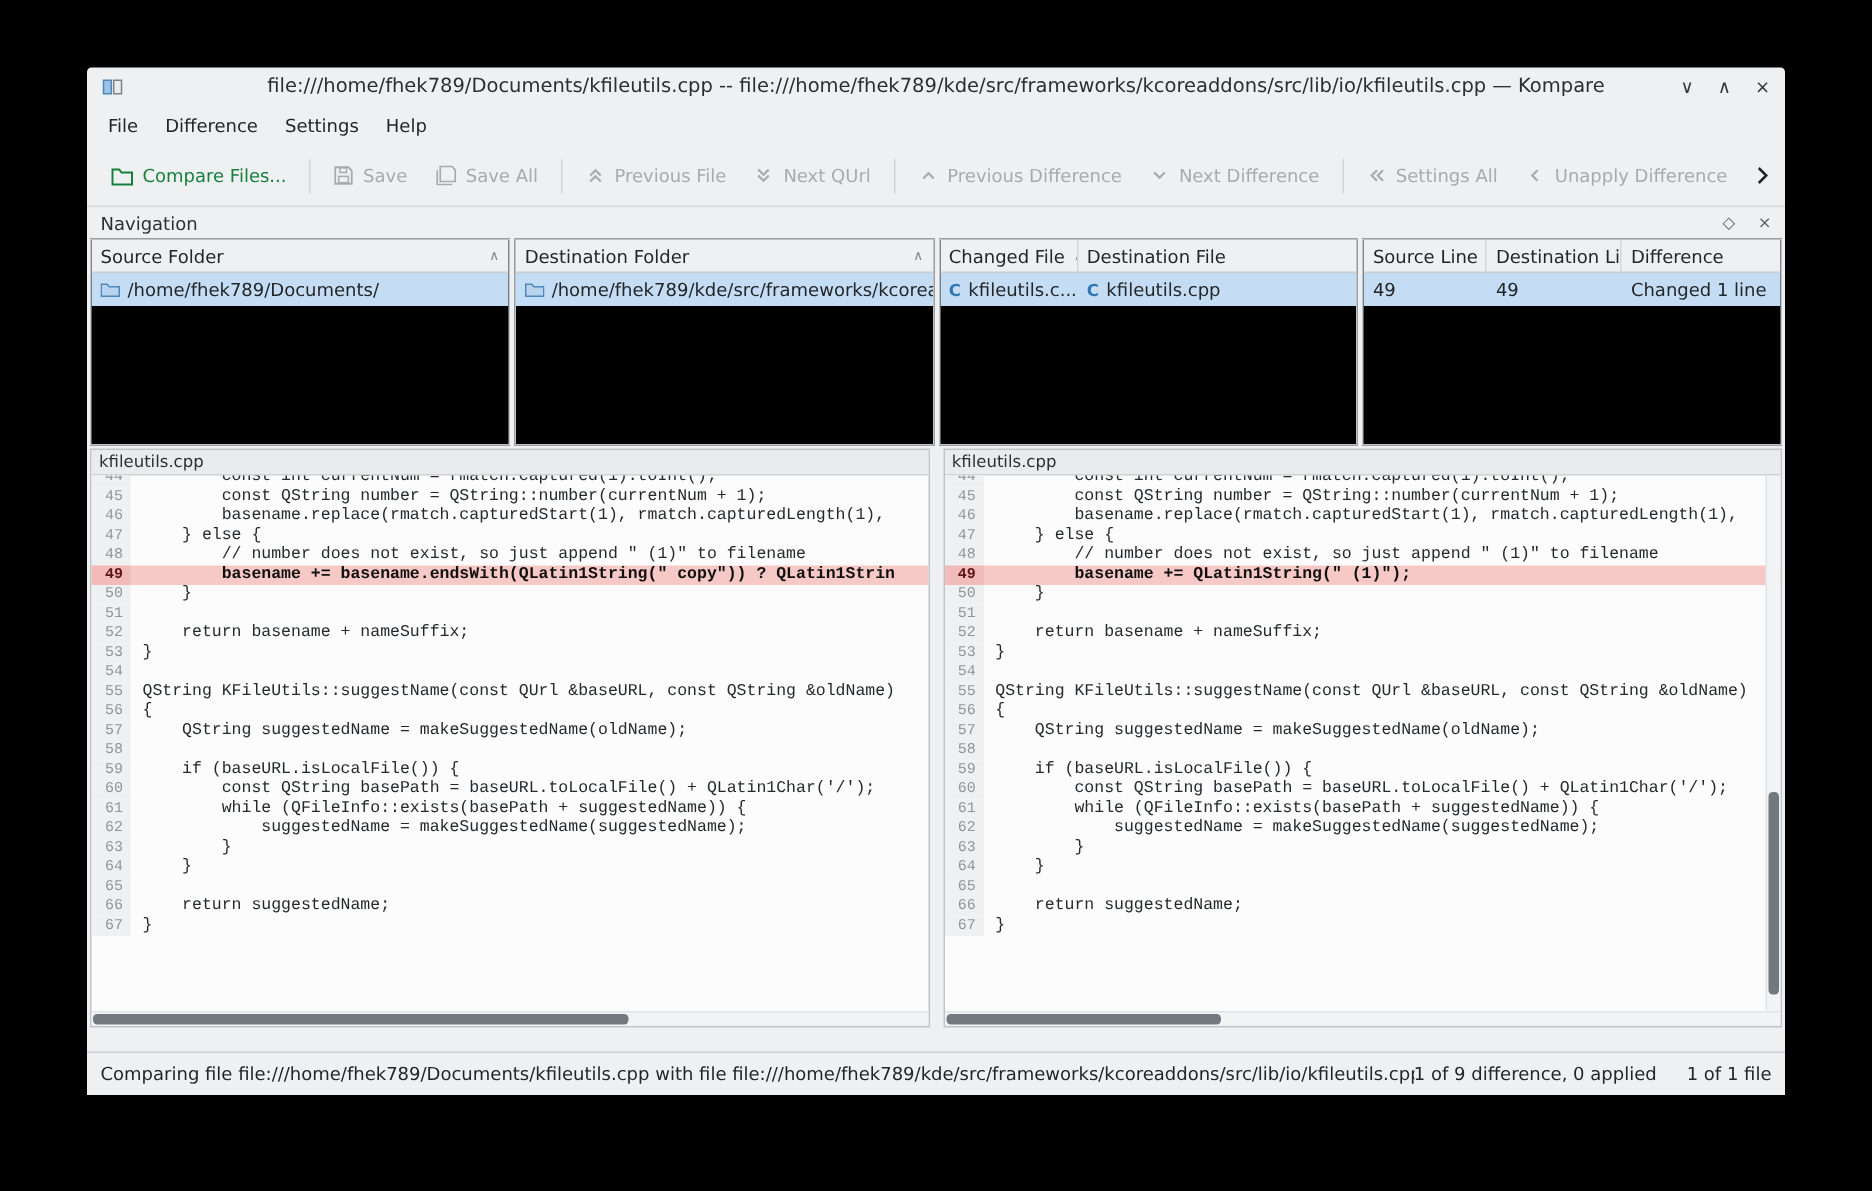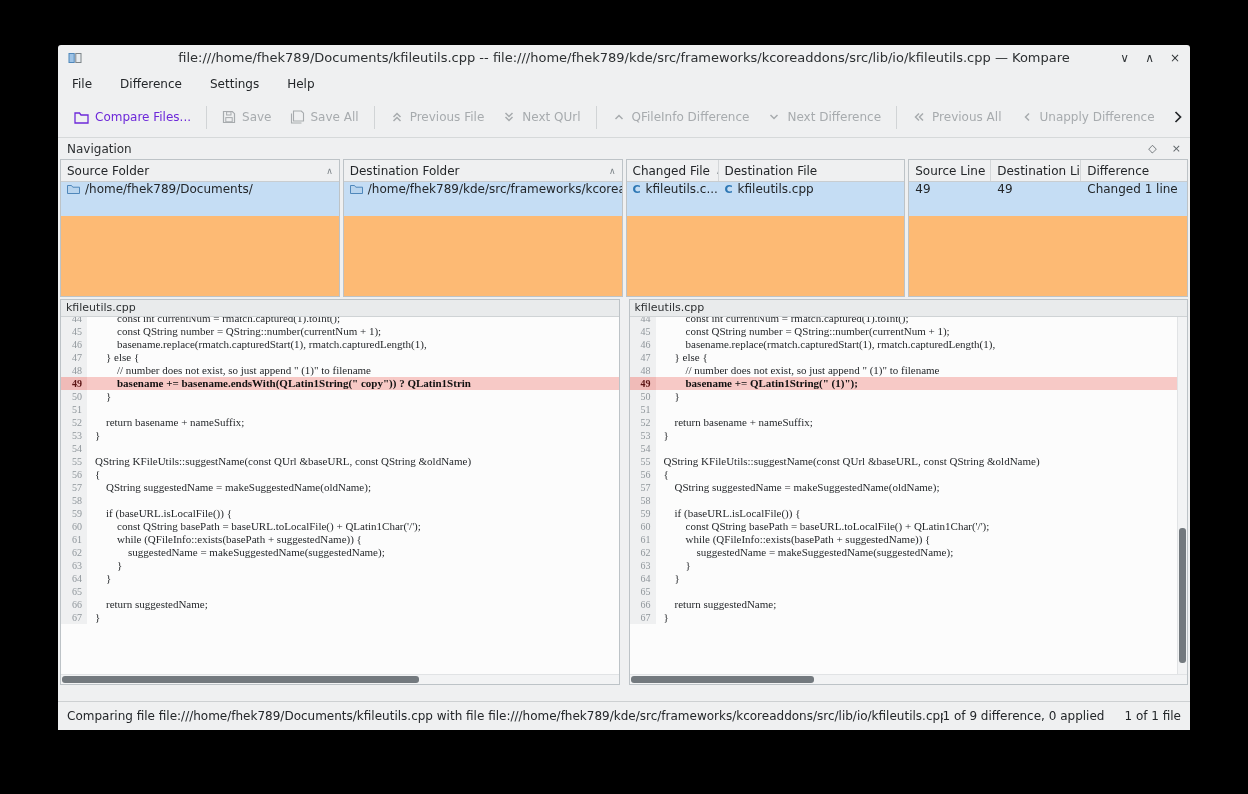--- a/index.html
+++ b/index.html
@@ -17,54 +17,54 @@
   
   .titlebar { height:25px; flex:none; display:flex; align-items:center; padding:0 10px; position:relative; }
   .app-icon { display:flex; align-items:center; }
   .win-title {
     position:absolute; left:50%; transform:translateX(-50%);
     white-space:nowrap; font-size:13px; color:#2c2f31;
   }
   .win-controls { margin-left:auto; display:flex; gap:16px; font-size:12px; color:#33373a; }
   .win-controls span { cursor:default; }
   
-  .menubar { height:27px; flex:none; display:flex; align-items:center; padding:0 6px; gap:12px; }
+  .menubar { height:27px; flex:none; display:flex; align-items:center; padding:0 6px; gap:2px; }
   .menu-item { padding:3px 8px; border-radius:2px; }
   
   .toolbar { height:41px; flex:none; display:flex; align-items:center; padding:0 8px; gap:2px; border-bottom:1px solid #d6d9da; }
-  .tb-btn { display:flex; align-items:center; gap:6px; padding:5px 8px; white-space:nowrap; color:#6d28d9; }
+  .tb-btn { display:flex; align-items:center; gap:6px; padding:5px 8px; white-space:nowrap; color:#15803d; }
   .tb-btn.disabled { color:#a7abae; }
   .tb-btn svg { display:block; }
   .tb-sep { width:1px; height:23px; background:#d1d4d6; margin:0 5px; flex:none; }
   .tb-overflow { margin-left:auto; padding:0 6px; color:#232629; display:flex; align-items:center; }
   
   .dock-header { height:21px; flex:none; display:flex; align-items:center; padding:0 9px; font-size:12px; color:#2c2f31; }
   .dock-icons { margin-left:auto; display:flex; gap:15px; color:#5f6569; font-size:11px; }
   
   .nav-area { height:138px; flex:none; display:flex; gap:3px; padding:0 2px; margin-bottom:2px; }
-  .nav-pane { flex:1; background:#fdba74; border:1px solid #bdc3c7; display:flex; flex-direction:column; overflow:hidden; }
+  .nav-pane { flex:1; background:#000000; border:1px solid #bdc3c7; display:flex; flex-direction:column; overflow:hidden; }
   .nav-header { display:flex; height:22px; flex:none; background:#eff0f1; border-bottom:1px solid #c9cdd0; }
   .nav-hcell { display:flex; align-items:center; padding:0 6px; white-space:nowrap; overflow:hidden; border-right:1px solid #d4d7d9; }
   .nav-hcell.grow { flex:1; border-right:none; }
   .sort-caret { margin-left:auto; font-size:9px; color:#7d8488; padding-left:6px; }
-  .nav-row { display:flex; align-items:flex-start; height:34px; flex:none; background:#c5ddf4; }
+  .nav-row { display:flex; align-items:center; height:22px; flex:none; background:#c5ddf4; }
   .nav-cell { display:flex; align-items:center; gap:5px; padding:0 6px; white-space:nowrap; overflow:hidden; }
   .nav-cell.grow { flex:1; }
   .w-srcfile { width:92px; flex:none; }
   .w-srcline { width:82px; flex:none; }
   .w-dstline { width:90px; flex:none; }
   .cpp-icon { font-weight:bold; color:#2d77b4; font-size:11px; flex:none; }
   .folder-icon svg { display:block; }
   
   .diff-area { flex:1; min-height:0; display:flex; gap:9px; padding:0 2px; margin-bottom:16px; }
   .diff-pane { flex:1; border:1px solid #bdc3c7; background:#fcfcfc; display:flex; flex-direction:column; overflow:hidden; }
   .pane-title { height:17px; line-height:16px; flex:none; background:#e9ebec; border-bottom:1px solid #cfd3d5; font-size:11px; padding:0 5px; color:#2c2f31; }
   .code-scroll { flex:1; min-height:0; overflow:hidden; position:relative; }
   .code-content { margin-top:-5px; }
-  .code-row { display:flex; height:13px; line-height:13px; font-family:Liberation Serif, serif; font-size:11px; white-space:pre;align-items:flex-end; }
+  .code-row { display:flex; height:13px; line-height:13px; font-family:Liberation Mono, monospace; font-size:11px; white-space:pre;align-items:flex-end; }
   .gutter { width:26px; flex:none; background:#eff0f1; color:#8f969b; text-align:right; padding-right:5px; font-size:10px; line-height:13px; }
   .code-text { padding-left:8px; color:#26292c; overflow:hidden; flex:1; }
   .code-row.changed { background:#f7c9c6; }
   .code-row.changed .gutter { background:#f0bbb8; color:#5c1514; font-weight:bold; }
   .code-row.changed .code-text { font-weight:bold; color:#101010; }
   .vscroll { position:absolute; top:0; bottom:0; right:0; width:10px; background:#f2f3f4; border-left:1px solid #e1e3e5; }
   .vthumb { position:absolute; top:59%; height:38%; left:1px; right:1px; background:#73797e; border-radius:3px; }
   .hscroll { height:10px; flex:none; background:#f2f3f4; border-top:1px solid #e1e3e5; position:relative; }
   .hthumb { position:absolute; top:1px; bottom:1px; left:1px; background:#73797e; border-radius:3px; }
   .hthumb.left-size { width:64%; }
@@ -135,34 +135,34 @@
       <svg width="14" height="14" viewBox="0 0 14 14">
           <path d="M3.5 3L7 6.5 10.5 3M3.5 7L7 10.5 10.5 7" fill="none" stroke="currentColor" stroke-width="1.5"></path>
         </svg>
       <span>Next QUrl</span>
     </span>
     <span class="tb-sep"></span>
     <span class="tb-btn disabled">
       <svg width="14" height="14" viewBox="0 0 14 14">
           <path d="M3.5 9L7 5.5 10.5 9" fill="none" stroke="currentColor" stroke-width="1.5"></path>
         </svg>
-      <span>QFileInfo Difference</span>
+      <span>Previous Difference</span>
     </span>
     <span class="tb-btn disabled">
       <svg width="14" height="14" viewBox="0 0 14 14">
           <path d="M3.5 5L7 8.5 10.5 5" fill="none" stroke="currentColor" stroke-width="1.5"></path>
         </svg>
       <span>Next Difference</span>
     </span>
     <span class="tb-sep"></span>
     <span class="tb-btn disabled">
       <svg width="14" height="14" viewBox="0 0 14 14">
           <path d="M7 3.5L3.5 7 7 10.5M11 3.5L7.5 7 11 10.5" fill="none" stroke="currentColor" stroke-width="1.5"></path>
         </svg>
-      <span>Previous All</span>
+      <span>Settings All</span>
     </span>
     <span class="tb-btn disabled">
       <svg width="14" height="14" viewBox="0 0 14 14">
           <path d="M9 3.5L5.5 7 9 10.5" fill="none" stroke="currentColor" stroke-width="1.5"></path>
         </svg>
       <span>Unapply Difference</span>
     </span>
     <span class="tb-overflow">
       <svg width="14" height="16" viewBox="0 0 14 16">
           <path d="M4.5 3l5 5-5 5" fill="none" stroke="currentColor" stroke-width="1.7"></path>

